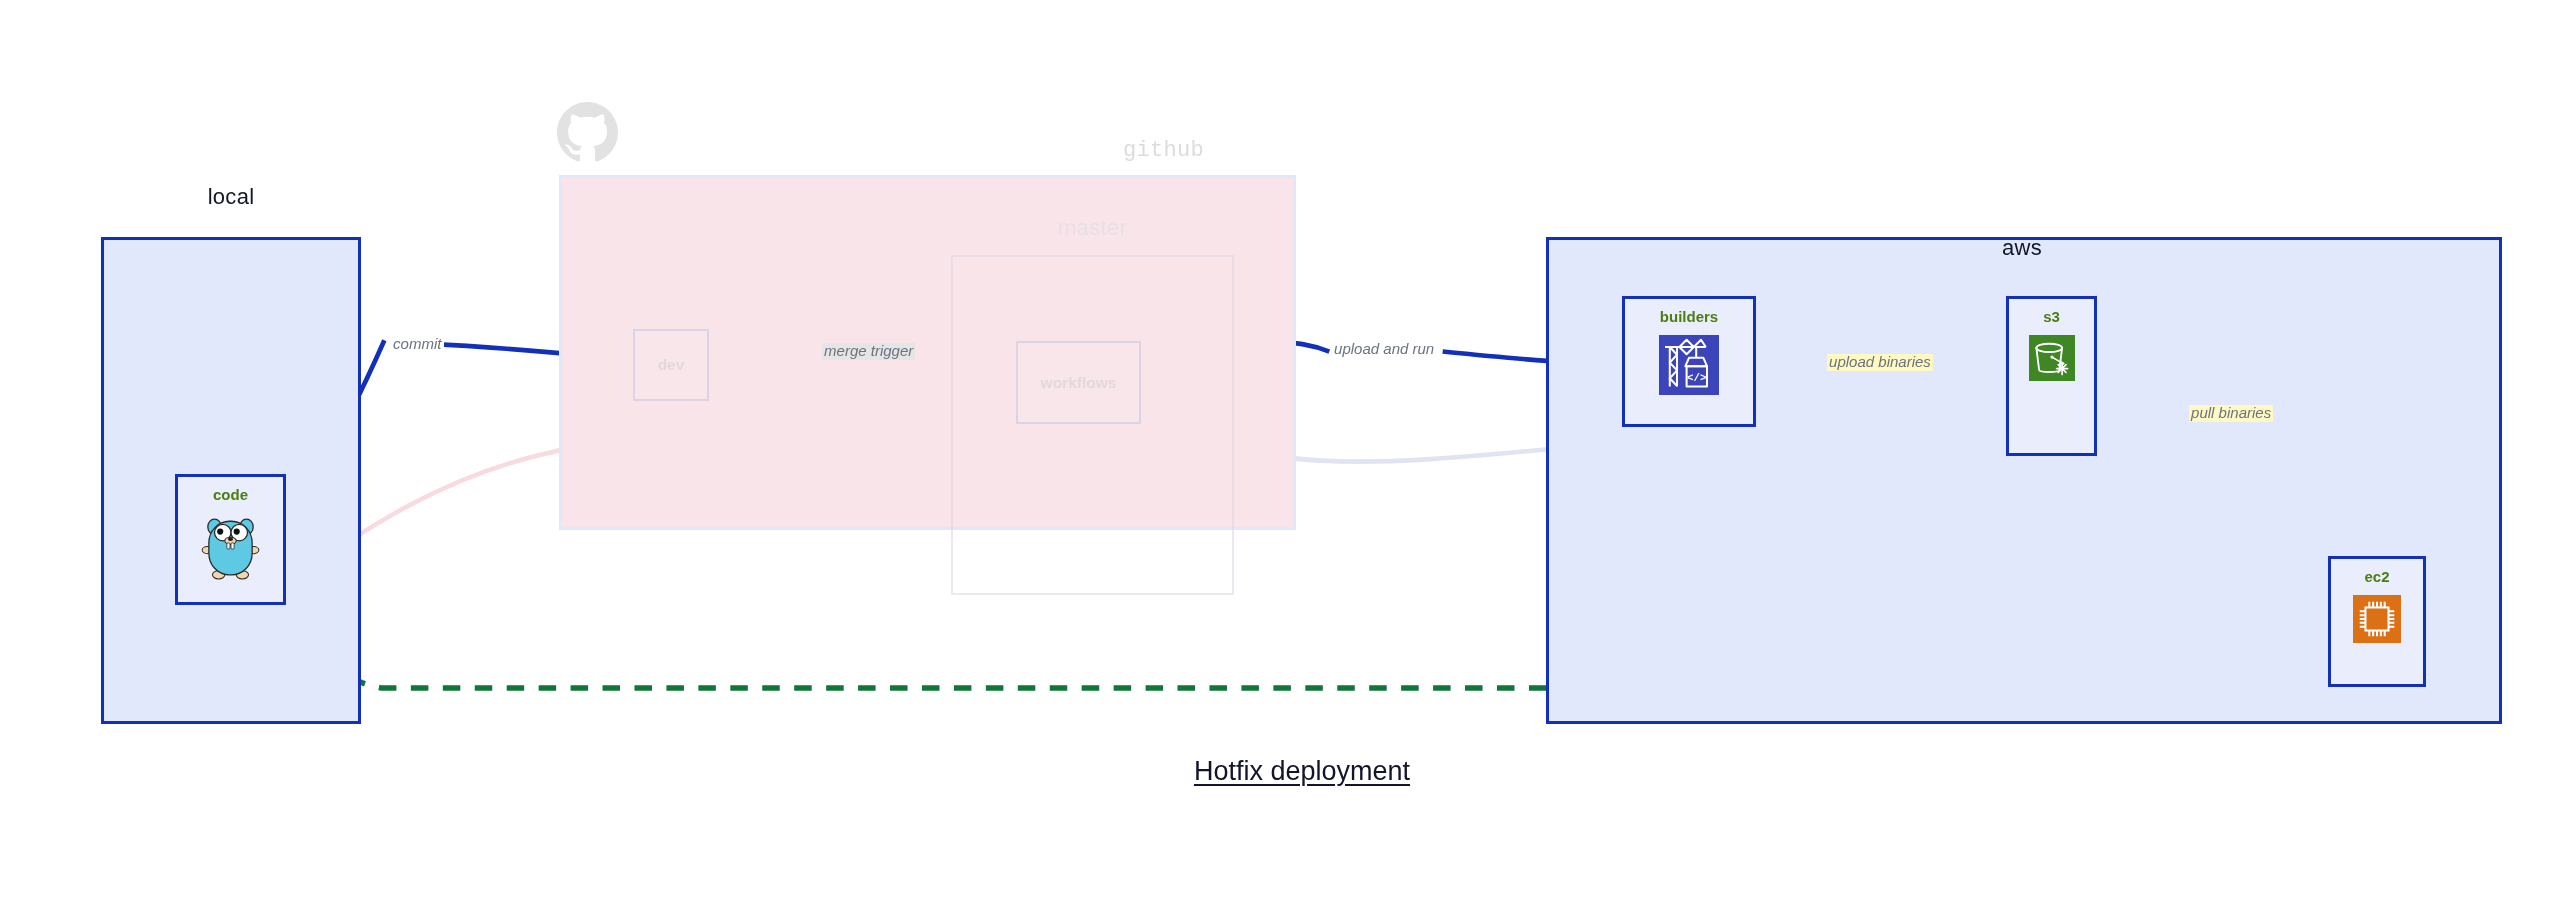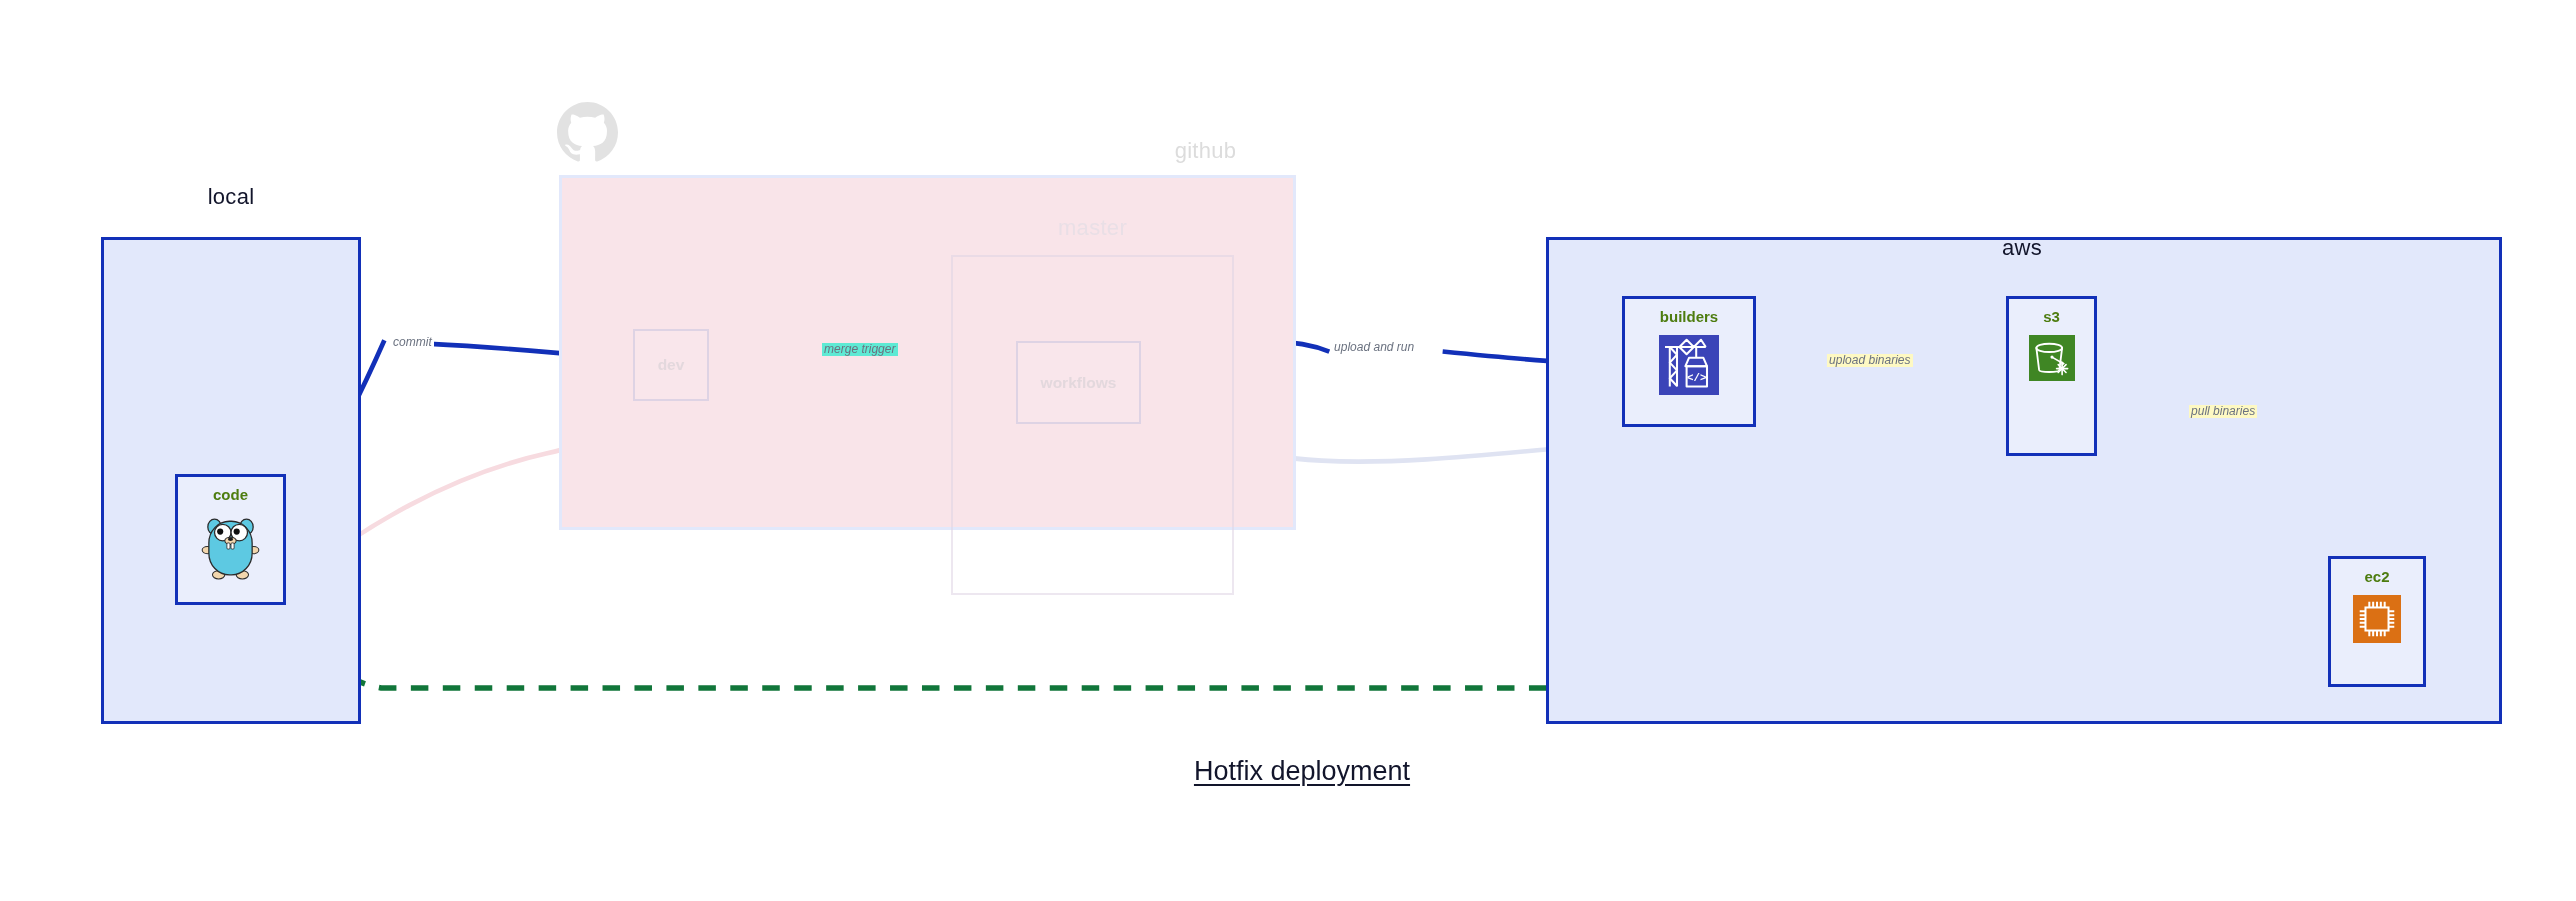--- a/index.html
+++ b/index.html
@@ -102,28 +102,28 @@
   
   .octocat {
     position: absolute;
   }
 
   
   .edge-label {
     position: absolute;
     font-family: "Liberation Sans", sans-serif;
     font-style: italic;
-    font-size: 12px;
+    font-size: 15px;
     color: #6b7280;
     white-space: nowrap;
     background: #ffffff;
     padding: 0 2.1px;
     line-height: 1.1;
   }
-  .edge-label.on-pink { background: #5eead4; }
+  .edge-label.on-pink { background: #e5e5e5; }
   .edge-label.on-blue { background: #fef9c3; }
 
   
   .diagram-title {
     position: absolute;
     font-family: "Liberation Sans", sans-serif;
     font-size: 27px;
     color: #12152b;
     text-decoration: underline;
     text-underline-offset: 3.6px;
@@ -223,21 +223,21 @@
         <ellipse cx="59" cy="54" rx="11" ry="7" fill="#f2d6ad" stroke="#2b2b2b" stroke-width="2"></ellipse>
         <ellipse cx="59" cy="51" rx="5" ry="3.5" fill="#1b1b1b"></ellipse>
 
         <rect x="52" y="58" width="6" height="12" rx="2" fill="#ffffff" stroke="#2b2b2b" stroke-width="1.6"></rect>
         <rect x="60" y="58" width="6" height="12" rx="2" fill="#ffffff" stroke="#2b2b2b" stroke-width="1.6"></rect>
       </svg>
     </div>
   </div>
 
   <div class="group group-github" style="left:559px; top:175px; width:737px; height:355px;"></div>
-  <div class="group-label faint" style="left:1123px; top:138px; width:165px; text-align:center;">github</div>
+  <div class="group-label faint" style="left:1123px; top:138px; width:165px; font-family:Liberation Mono, monospace;">github</div>
 
   <div class="octocat" style="left:557px; top:102px;">
     <svg width="61" height="61" viewBox="0 0 16 16" xmlns="http://www.w3.org/2000/svg">
       <path fill="#e2e2e2" d="M8 0C3.58 0 0 3.58 0 8c0 3.54 2.29 6.53 5.47 7.59.4.07.55-.17.55-.38
         0-.19-.01-.82-.01-1.49-2.01.37-2.53-.49-2.69-.94-.09-.23-.48-.94-.82-1.13-.28-.15-.68-.52-.01-.53.63-.01
         1.08.58 1.23.82.72 1.21 1.87.87 2.33.66.07-.52.28-.87.51-1.07-1.78-.2-3.64-.89-3.64-3.95
         0-.87.31-1.59.82-2.15-.08-.2-.36-1.02.08-2.12 0 0 .67-.21 2.2.82.64-.18 1.32-.27 2-.27s1.36.09
         2 .27c1.53-1.04 2.2-.82 2.2-.82.44 1.1.16 1.92.08 2.12.51.56.82 1.27.82 2.15 0 3.07-1.87 3.75-3.65
         3.95.29.25.54.73.54 1.48 0 1.07-.01 1.93-.01 2.2 0 .21.15.46.55.38A8.012 8.012 0 0 0 16 8c0-4.42-3.58-8-8-8z"></path>
     </svg>

